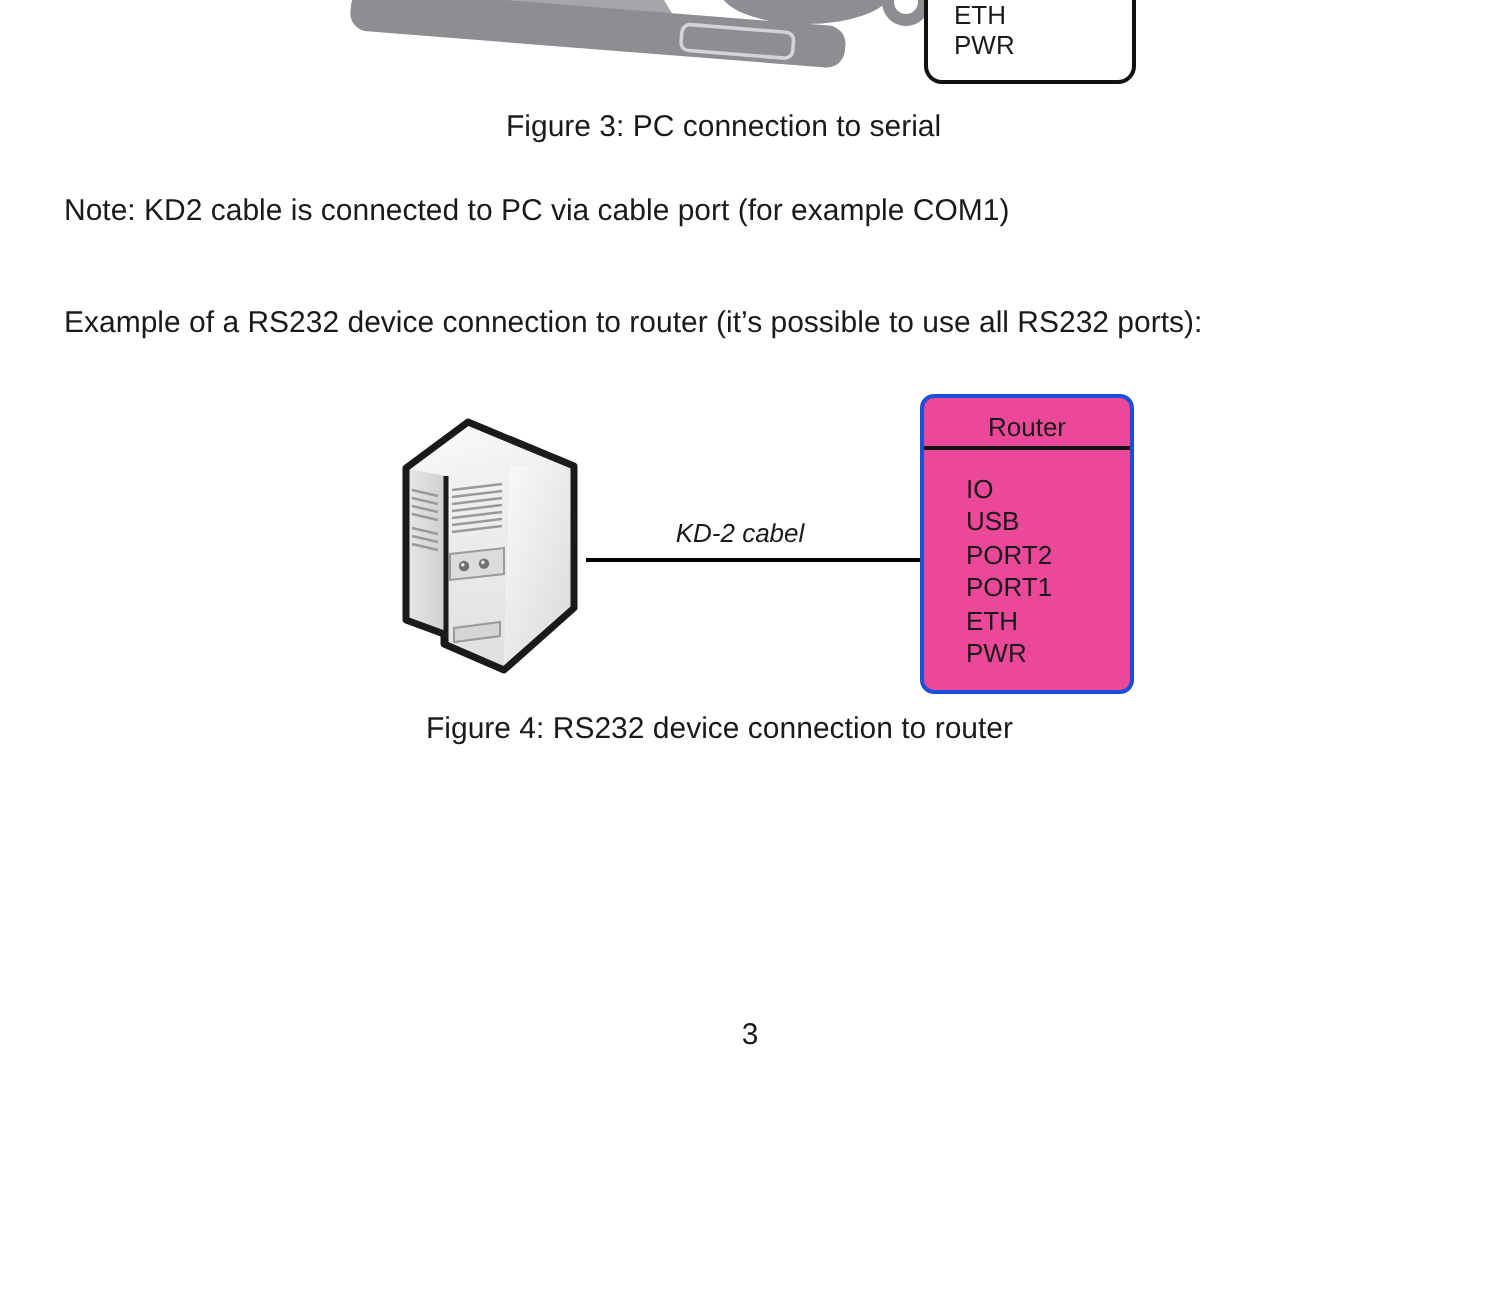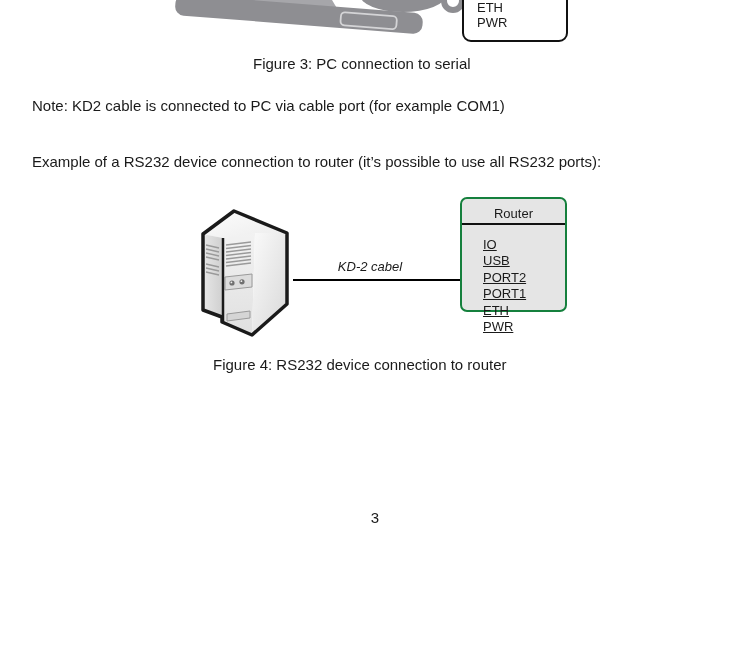--- a/index.html
+++ b/index.html
@@ -24,31 +24,31 @@
     position:absolute;left:13px;top:16px;
     font-size:13px;line-height:15px;
   }
 
   
   .cable-line{left:293px;top:279px;width:168px;height:2px;background:#000000;}
   .cable-label{left:333px;top:259px;width:74px;text-align:center;}
 
   
   .fig4-box{
-    left:460px;top:197px;width:107px;height:115px;
-    border:2px solid #15803d;border-radius:7px;
-    box-sizing:border-box;background:#e5e5e5;
+    left:460px;top:197px;width:107px;height:150px;
+    border:2px solid #1d4ed8;border-radius:7px;
+    box-sizing:border-box;background:#ec4899;
   }
   .fig4-title{
     height:26px;border-bottom:2px solid #111111;
     text-align:center;font-size:13px;line-height:13px;
     padding-top:8px;box-sizing:border-box;
   }
   .fig4-ports{
-    padding:12px 0 0 21px;font-size:13px;text-decoration:underline;
+    padding:12px 0 0 21px;font-size:13px;
   }
   .fig4-ports div{line-height:16.4px;}
 
   .pagenum{left:0;right:0;top:509px;text-align:center;font-size:15px;}
 </style>
 </head>
 <body>
 
 <svg class="abs" style="left:160px;top:0;" width="320" height="50" viewBox="0 0 320 50" aria-hidden="true">
 

